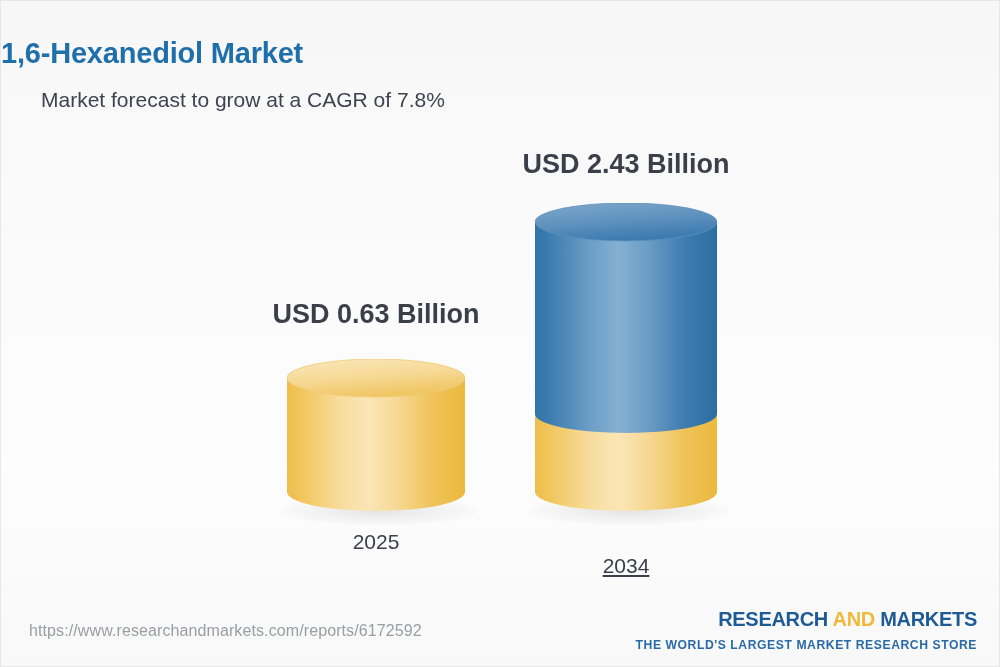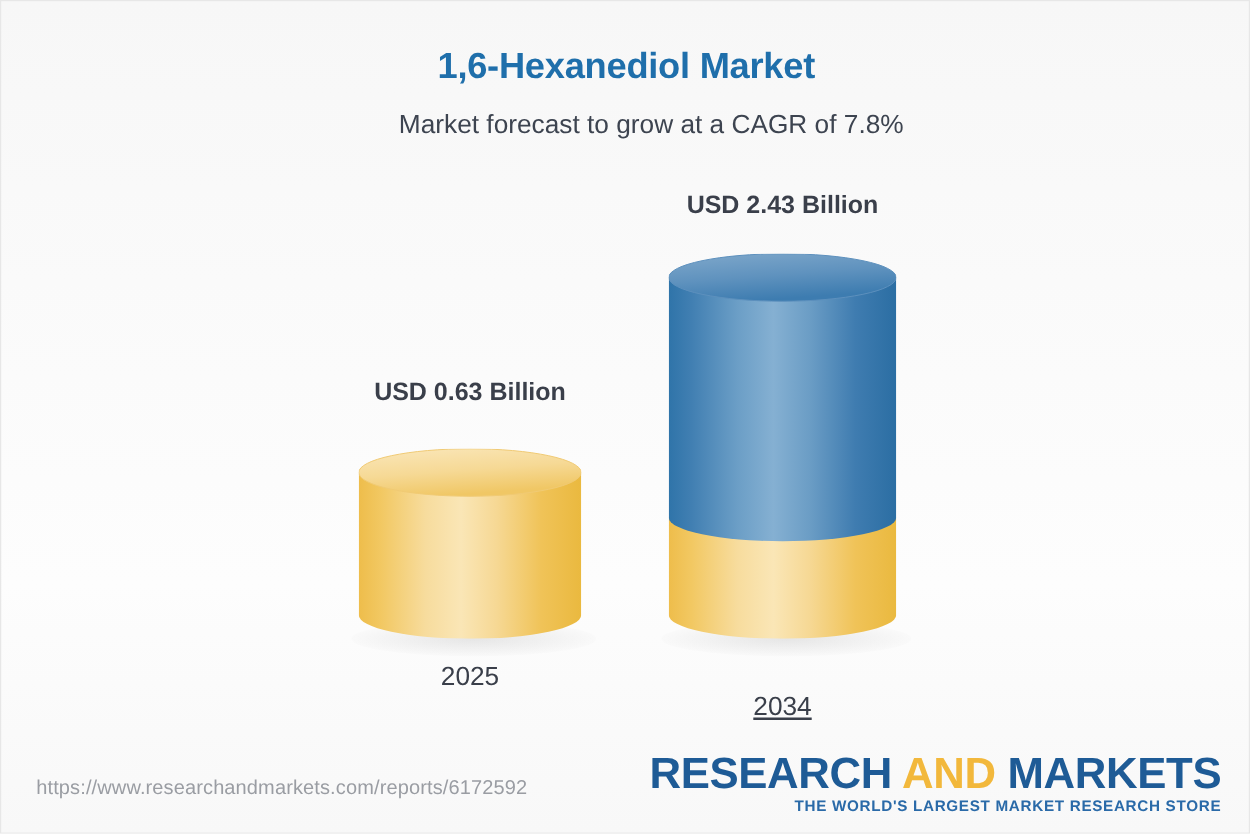--- a/index.html
+++ b/index.html
@@ -23,21 +23,20 @@
     border: 1px solid #e7e7e7;
     overflow: hidden;
   }
 
   
   .header {
     position: absolute;
     top: 34px;
     left: 0;
     width: 1000px;
-    text-align: center;
   }
   .chart-title {
     font-size: 29px;
     font-weight: bold;
     color: #1f6fab;
     letter-spacing: -0.2px;
     line-height: 36px;
     margin: 0;
   }
   .chart-subtitle {
@@ -64,21 +63,21 @@
 
   .bar-group.g0 { left: 286px; top: 300px; width: 178px; }
   .bar-group.g1 { left: 534px; top: 150px; width: 182px; }
 
   .value-label {
     position: absolute;
     left: 50%;
     transform: translateX(-50%);
     top: 0;
     white-space: nowrap;
-    font-size: 20px;
+    font-size: 27px;
     font-weight: bold;
     color: #3a3f4a;
     line-height: 26px;
   }
 
   .cylinder {
     position: absolute;
     left: 0;
   }
   .cyl-0 { top: 58px; width: 178px; height: 152px; }
@@ -113,21 +112,21 @@
     letter-spacing: 0.1px;
   }
 
   .logo {
     position: absolute;
     right: 22px;
     top: 603px;
     text-align: right;
   }
   .logo-main {
-    font-size: 35px;
+    font-size: 20px;
     font-weight: bold;
     color: #1e5b96;
     letter-spacing: -0.3px;
     line-height: 30px;
     white-space: nowrap;
   }
   .logo-main .and {
     color: #f2b83c;
   }
   .logo-tag {

